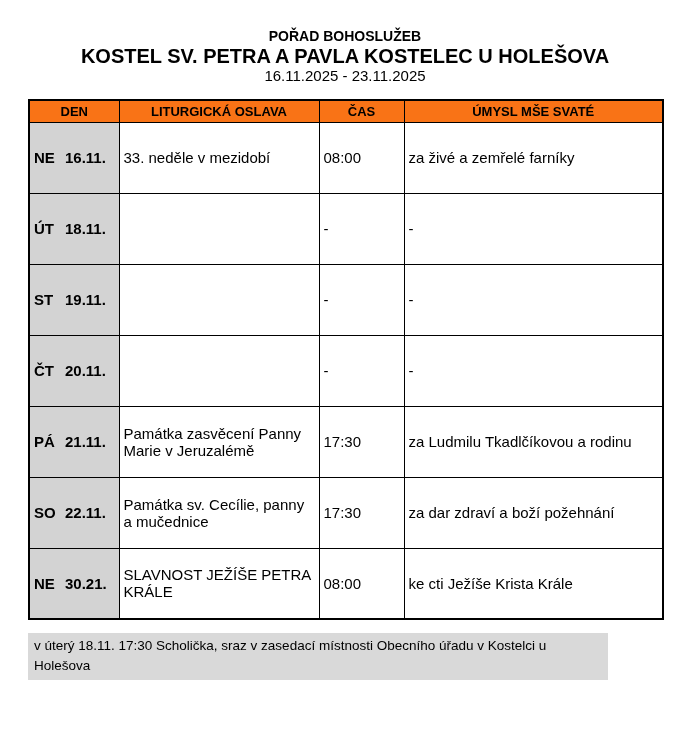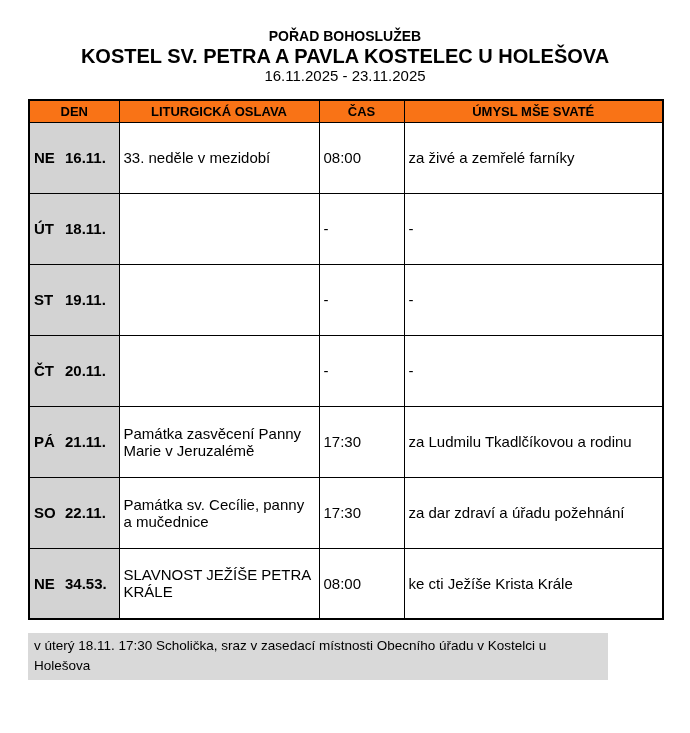--- a/index.html
+++ b/index.html
@@ -134,24 +134,24 @@
       <tr>
         <td class="day-cell"><span class="dow">PÁ</span><span class="date">21.11.</span></td>
         <td>Památka zasvěcení Panny Marie v Jeruzalémě</td>
         <td>17:30</td>
         <td>za Ludmilu Tkadlčíkovou a rodinu</td>
       </tr>
       <tr>
         <td class="day-cell"><span class="dow">SO</span><span class="date">22.11.</span></td>
         <td>Památka sv. Cecílie, panny a mučednice</td>
         <td>17:30</td>
-        <td>za dar zdraví a úřadu požehnání</td>
+        <td>za dar zdraví a boží požehnání</td>
       </tr>
       <tr>
-        <td class="day-cell"><span class="dow">NE</span><span class="date">34.53.</span></td>
+        <td class="day-cell"><span class="dow">NE</span><span class="date">30.21.</span></td>
         <td>SLAVNOST JEŽÍŠE PETRA KRÁLE</td>
         <td>08:00</td>
         <td>ke cti Ježíše Krista Krále</td>
       </tr>
     </tbody>
   </table>
 
   <div class="footer-note">v úterý 18.11. 17:30 Scholička, sraz v zasedací místnosti Obecního úřadu v Kostelci u Holešova</div>
 
 </div>

